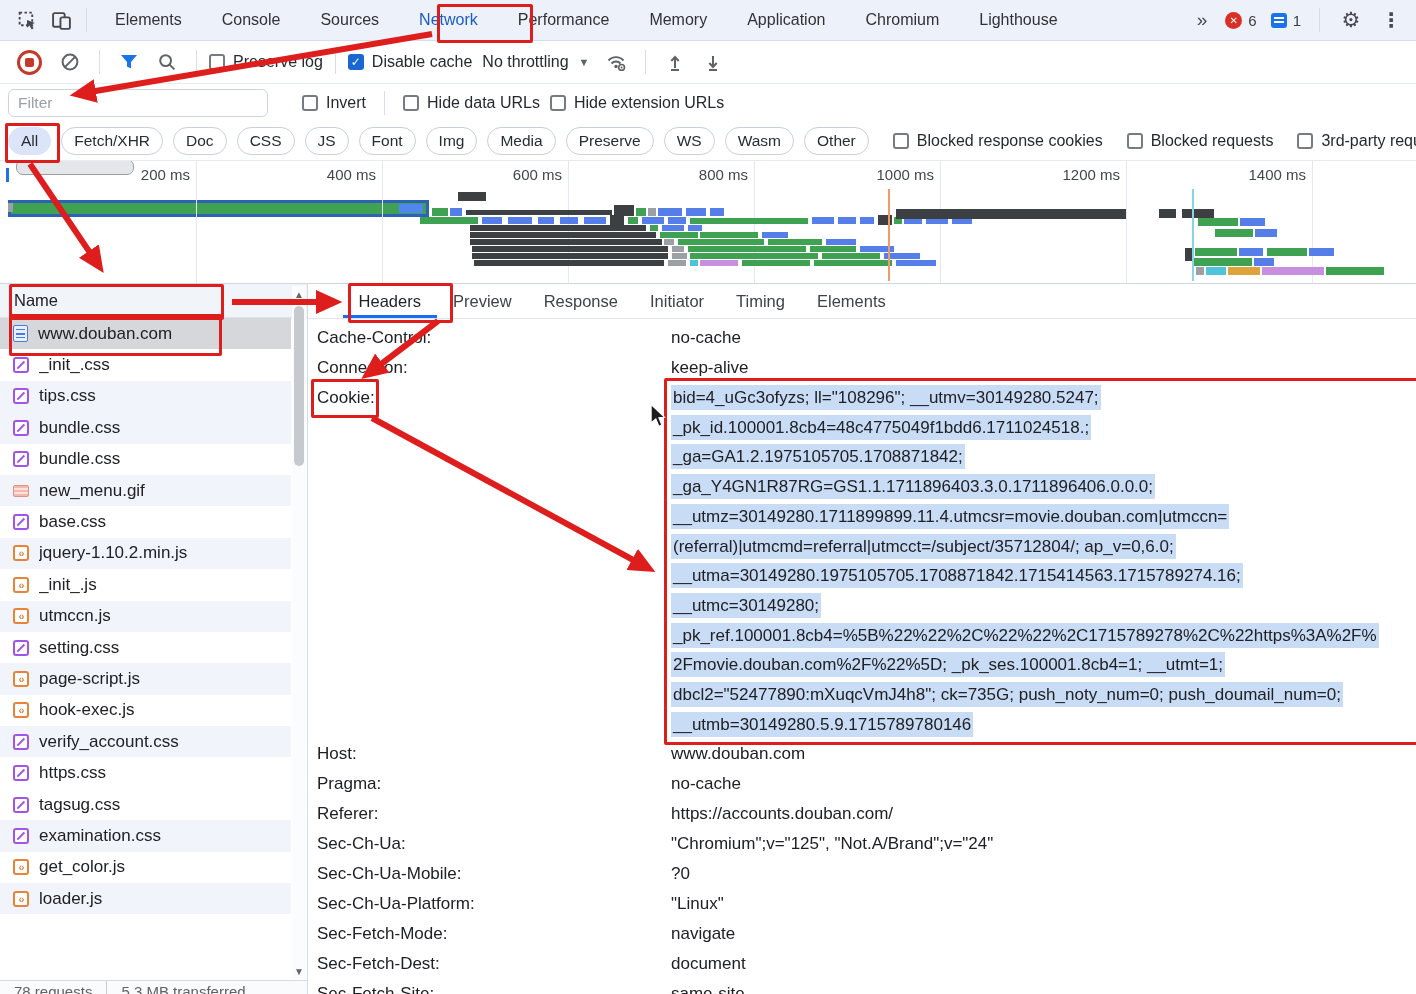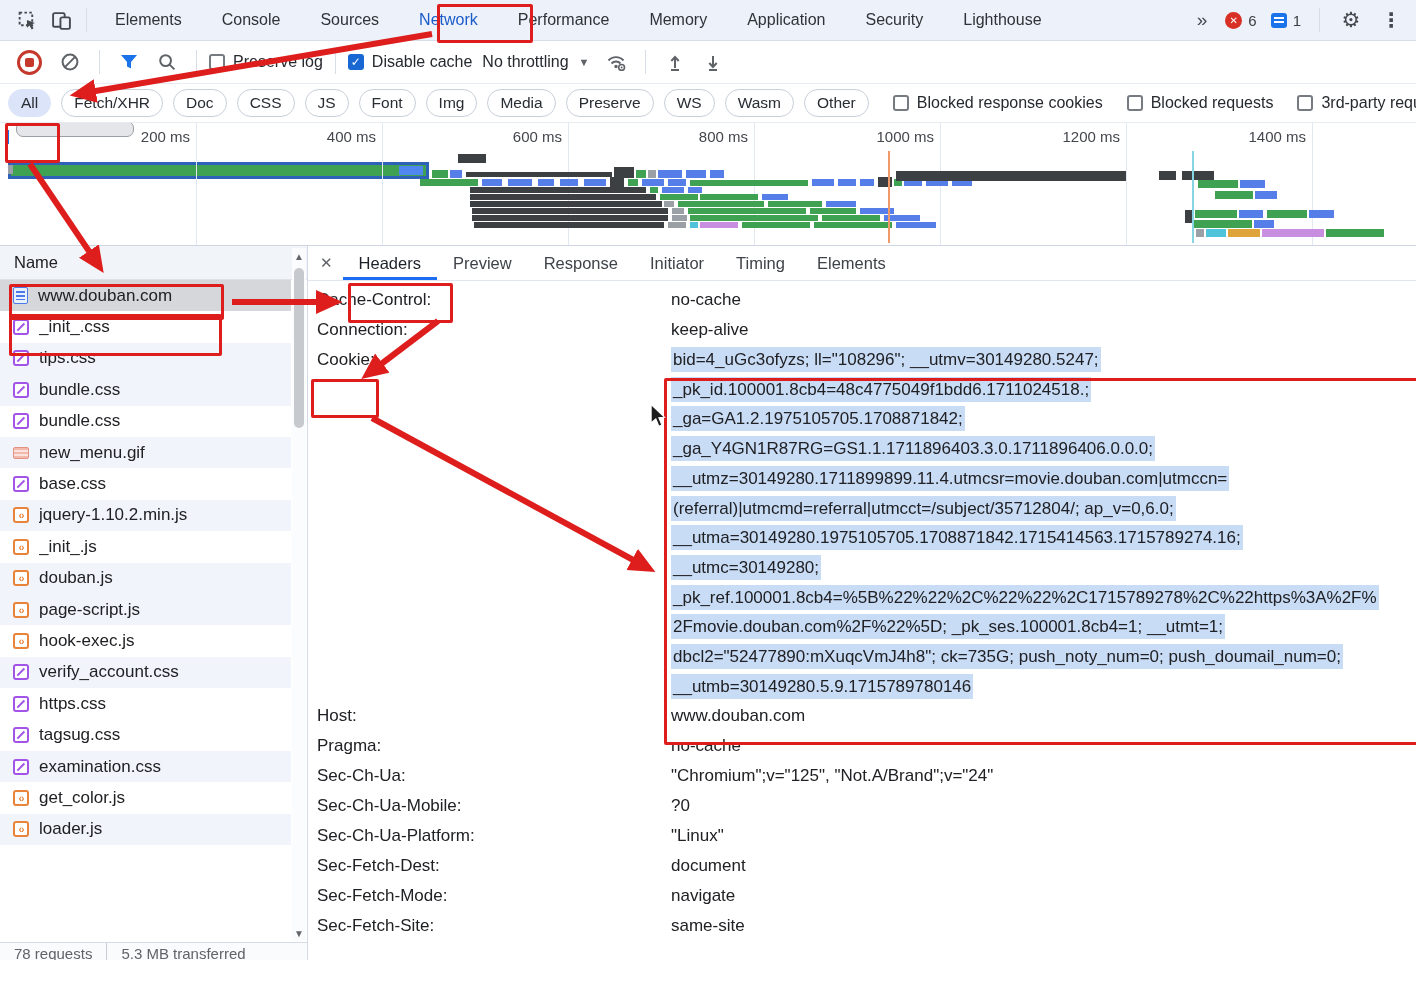--- a/index.html
+++ b/index.html
@@ -113,21 +113,21 @@
     </span>
     <span class="vsep"></span>
     <div class="tabs" id="main-tabs">
         <div class="tab">Elements</div>
         <div class="tab">Console</div>
         <div class="tab">Sources</div>
         <div class="tab active">Network</div>
         <div class="tab">Performance</div>
         <div class="tab">Memory</div>
         <div class="tab">Application</div>
-        <div class="tab">Security</div>
+        <div class="tab">Chromium</div>
         <div class="tab">Lighthouse</div>
       </div>
     <div class="tab-right">
       <span class="chevrons">»</span>
       <span class="badge">
         <span class="errdot">✕</span>
         <span>6</span>
       </span>
       <span class="badge">
         <span class="msgdot"></span>
@@ -190,20 +190,37 @@
         </svg>
     </span>
     <span class="icon-btn">
       <svg width="20" height="20" viewBox="0 0 20 20">
           <path d="M10,4 V14.5 M6.3,11 L10,15 L13.7,11" fill="none" stroke="#5f6368" stroke-width="2"></path>
           <line x1="6" y1="18" x2="14" y2="18" stroke="#5f6368" stroke-width="2"></line>
         </svg>
     </span>
   </div>
 
+  <div class="filterrow">
+    <input class="filterinput" placeholder="Filter" style="">
+    <span style="width:14px"></span>
+    <label class="cbwrap">
+      <span class="cb"></span>
+      <span>Invert</span>
+    </label>
+    <span class="vsep"></span>
+    <label class="cbwrap">
+      <span class="cb"></span>
+      <span>Hide data URLs</span>
+    </label>
+    <label class="cbwrap">
+      <span class="cb"></span>
+      <span>Hide extension URLs</span>
+    </label>
+  </div>
 
   <div class="chipsrow">
     <div class="chips" id="chips">
         <div class="chip selected">All</div>
         <div class="chip">Fetch/XHR</div>
         <div class="chip">Doc</div>
         <div class="chip">CSS</div>
         <div class="chip">JS</div>
         <div class="chip">Font</div>
         <div class="chip">Img</div>
@@ -370,21 +387,25 @@
           <div class="req alt">
             <span class="ficon f-js">‹›</span>
             <span class="reqname">jquery-1.10.2.min.js</span>
           </div>
           <div class="req">
             <span class="ficon f-js">‹›</span>
             <span class="reqname">_init_.js</span>
           </div>
           <div class="req alt">
             <span class="ficon f-js">‹›</span>
-            <span class="reqname">douban.js</span>
+            <span class="reqname">utmccn.js</span>
+          </div>
+          <div class="req">
+            <span class="ficon f-css"></span>
+            <span class="reqname">setting.css</span>
           </div>
           <div class="req alt">
             <span class="ficon f-js">‹›</span>
             <span class="reqname">page-script.js</span>
           </div>
           <div class="req">
             <span class="ficon f-js">‹›</span>
             <span class="reqname">hook-exec.js</span>
           </div>
           <div class="req alt">
@@ -466,38 +487,42 @@
           </div>
           <div class="hrow">
             <div class="hk">Host:</div>
             <div class="hv">www.douban.com</div>
           </div>
           <div class="hrow">
             <div class="hk">Pragma:</div>
             <div class="hv">no-cache</div>
           </div>
           <div class="hrow">
+            <div class="hk">Referer:</div>
+            <div class="hv">https://accounts.douban.com/</div>
+          </div>
+          <div class="hrow">
             <div class="hk">Sec-Ch-Ua:</div>
             <div class="hv">"Chromium";v="125", "Not.A/Brand";v="24"</div>
           </div>
           <div class="hrow">
             <div class="hk">Sec-Ch-Ua-Mobile:</div>
             <div class="hv">?0</div>
           </div>
           <div class="hrow">
             <div class="hk">Sec-Ch-Ua-Platform:</div>
             <div class="hv">"Linux"</div>
           </div>
           <div class="hrow">
+            <div class="hk">Sec-Fetch-Mode:</div>
+            <div class="hv">navigate</div>
+          </div>
+          <div class="hrow">
             <div class="hk">Sec-Fetch-Dest:</div>
             <div class="hv">document</div>
-          </div>
-          <div class="hrow">
-            <div class="hk">Sec-Fetch-Mode:</div>
-            <div class="hv">navigate</div>
           </div>
           <div class="hrow">
             <div class="hk">Sec-Fetch-Site:</div>
             <div class="hv">same-site</div>
           </div>
         </div>
     </div>
   </div>
 
   <div class="annot" style="left:437px;top:4px;width:90px;height:33px"></div>

